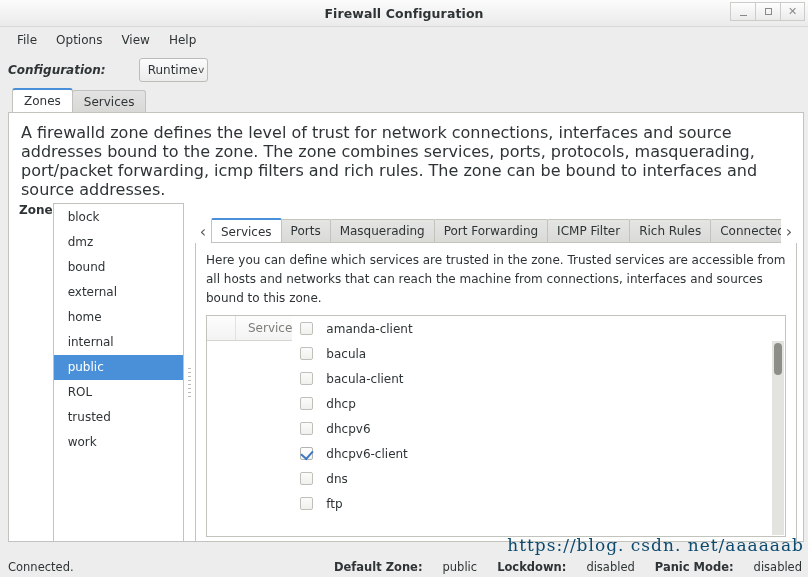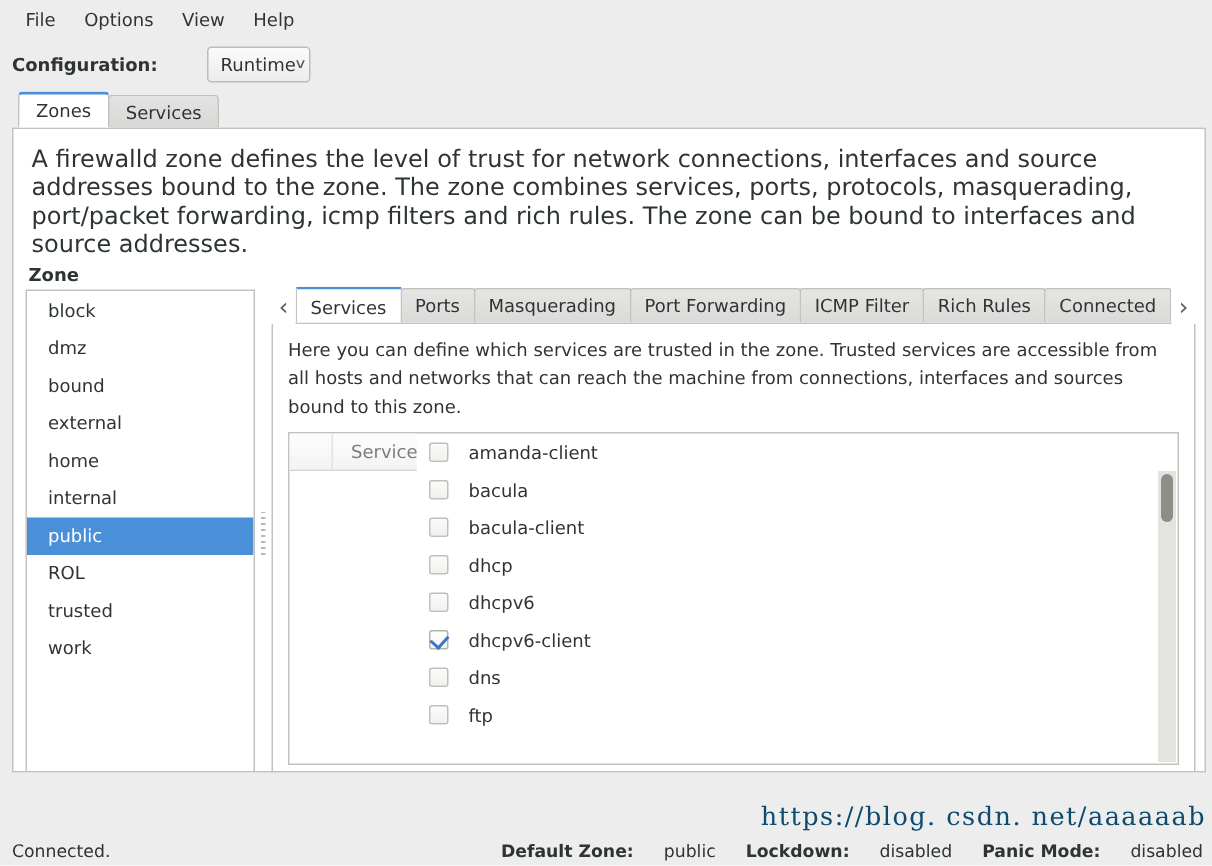--- a/index.html
+++ b/index.html
@@ -89,20 +89,21 @@
     background: #ededed;
     display: flex;
     align-items: center;
     padding-left: 8px;
     gap: 8px;
   }
   .config-label {
     font-weight: bold;
     font-size: 12px;
     color: #2e3436;
+    font-style: italic;
   }
   .combo {
     width: 69px;
     height: 24px;
     background: linear-gradient(to bottom, #fbfbfb, #ececec);
     border: 1px solid #bdbdb8;
     border-radius: 3px;
     display: flex;
     align-items: center;
     justify-content: space-between;
@@ -171,23 +172,22 @@
   }
 
   
   .paned {
     display: flex;
     padding: 0 6px 0 8px;
     height: 345px;
     box-sizing: border-box;
   }
   .zone-col {
-    width: 153px;
-    display: flex;
-    flex-direction: column;
+    width: 167px;
+    display: flex;
     flex: 0 0 auto;
   }
   .zone-heading {
     font-weight: bold;
     font-size: 12px;
     color: #2e3436;
     padding: 0 0 3px 2px;
   }
   .zone-list {
     flex: 1;
@@ -420,20 +420,34 @@
     letter-spacing: 1px;
     pointer-events: none;
     white-space: nowrap;
   }
 </style>
 </head>
 <body>
 
 <div id="app">
 
+  <div class="titlebar">
+    <div class="titlebar-title">Firewall Configuration</div>
+    <div class="win-buttons">
+      <div class="win-btn">
+        <i class="glyph-min"></i>
+      </div>
+      <div class="win-btn">
+        <i class="glyph-max"></i>
+      </div>
+      <div class="win-btn">
+        <span class="glyph-close">✕</span>
+      </div>
+    </div>
+  </div>
 
   <div class="menubar">
     <div class="menu-item">File</div>
     <div class="menu-item">Options</div>
     <div class="menu-item">View</div>
     <div class="menu-item">Help</div>
   </div>
 
   <div class="configrow">
     <div class="config-label">Configuration:</div>

